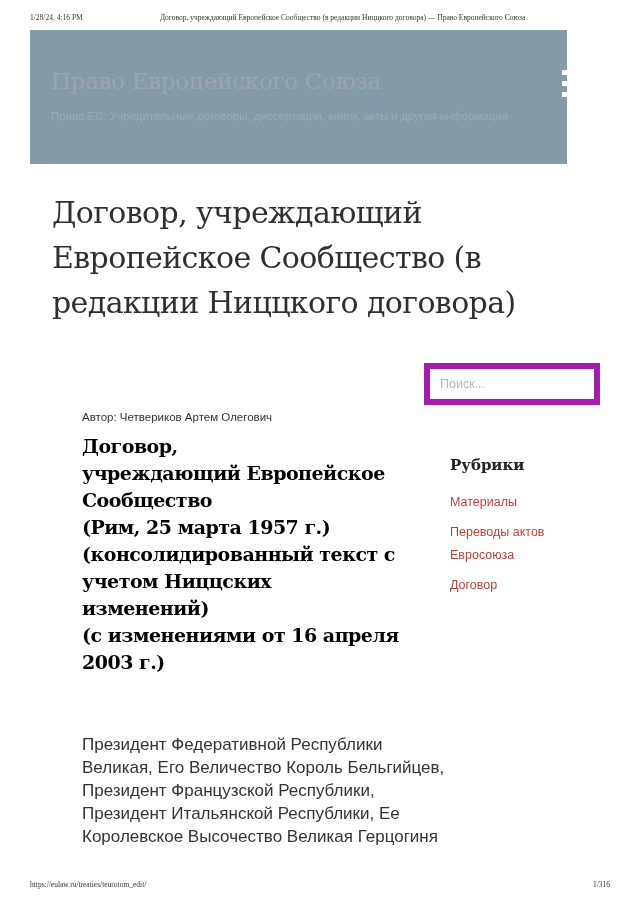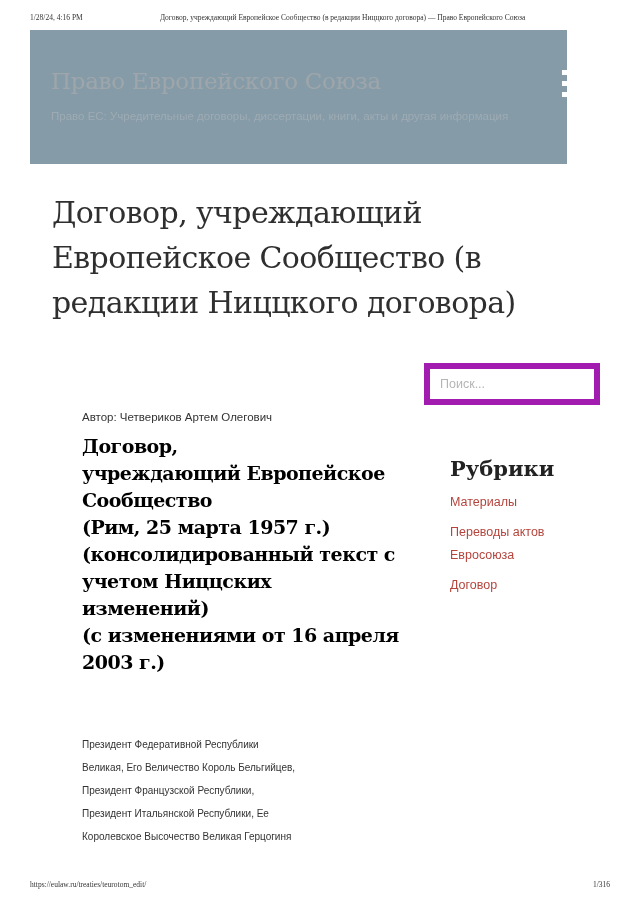--- a/index.html
+++ b/index.html
@@ -15,23 +15,23 @@
   .menu-btn span:nth-child(1) { top: 0; }
   .menu-btn span:nth-child(2) { top: 11px; }
   .menu-btn span:nth-child(3) { top: 22px; }
   .page-title { position: absolute; left: 52px; top: 190px; width: 480px; font-family: "DejaVu Serif", serif; font-size: 30px; line-height: 45px; color: #2f2f2f; letter-spacing: -0.6px; margin: 0; font-weight: normal; }
   .search-box { position: absolute; left: 424px; top: 363px; width: 176px; height: 42px; border: 6px solid #a21caf; box-sizing: border-box; font-family: "Liberation Sans", sans-serif; font-size: 12.5px; color: #aaa; padding: 0 10px; outline: none; background: #fff; }
   .search-box::placeholder { color: #b5b5b5; }
   .author { position: absolute; left: 82px; top: 411px; font-size: 11.5px; color: #333; white-space: nowrap; }
   .author b { font-weight: normal; }
   .doc-head { position: absolute; left: 82px; top: 433px; width: 300px; font-family: "DejaVu Serif", serif; font-weight: bold; font-size: 19px; line-height: 27px; color: #000000; letter-spacing: -0.5px; }
   .doc-head div { white-space: nowrap; }
-  .preamble { position: absolute; left: 82px; top: 733px; font-size: 10px; line-height: 23px; color: #333; }
+  .preamble { position: absolute; left: 82px; top: 733px; font-size: 17px; line-height: 23px; color: #333; }
   .preamble div { white-space: nowrap; }
-  .rubrics-title { position: absolute; left: 450px; top: 456px; font-family: "DejaVu Serif", serif; font-weight: bold; font-size: 21px; color: #222; }
+  .rubrics-title { position: absolute; left: 450px; top: 456px; font-family: "DejaVu Serif", serif; font-weight: bold; font-size: 15px; color: #222; }
   .rubric-list { position: absolute; left: 450px; top: 491px; font-size: 12.5px; color: #b5443c; }
   .rubric-list a { display: block; color: #b5443c; text-decoration: none; line-height: 23px; margin-bottom: 7px; width: 140px; }
   .print-footer { position: absolute; top: 880px; left: 30px; right: 30px; font-family: "Liberation Serif", serif; font-size: 7.5px; color: #333; }
   .print-footer .url { position: absolute; left: 0; top: 0; }
   .print-footer .pager { position: absolute; right: 0; top: 0; }
 </style>
 </head>
 <body>
 
 <div class="print-header">

